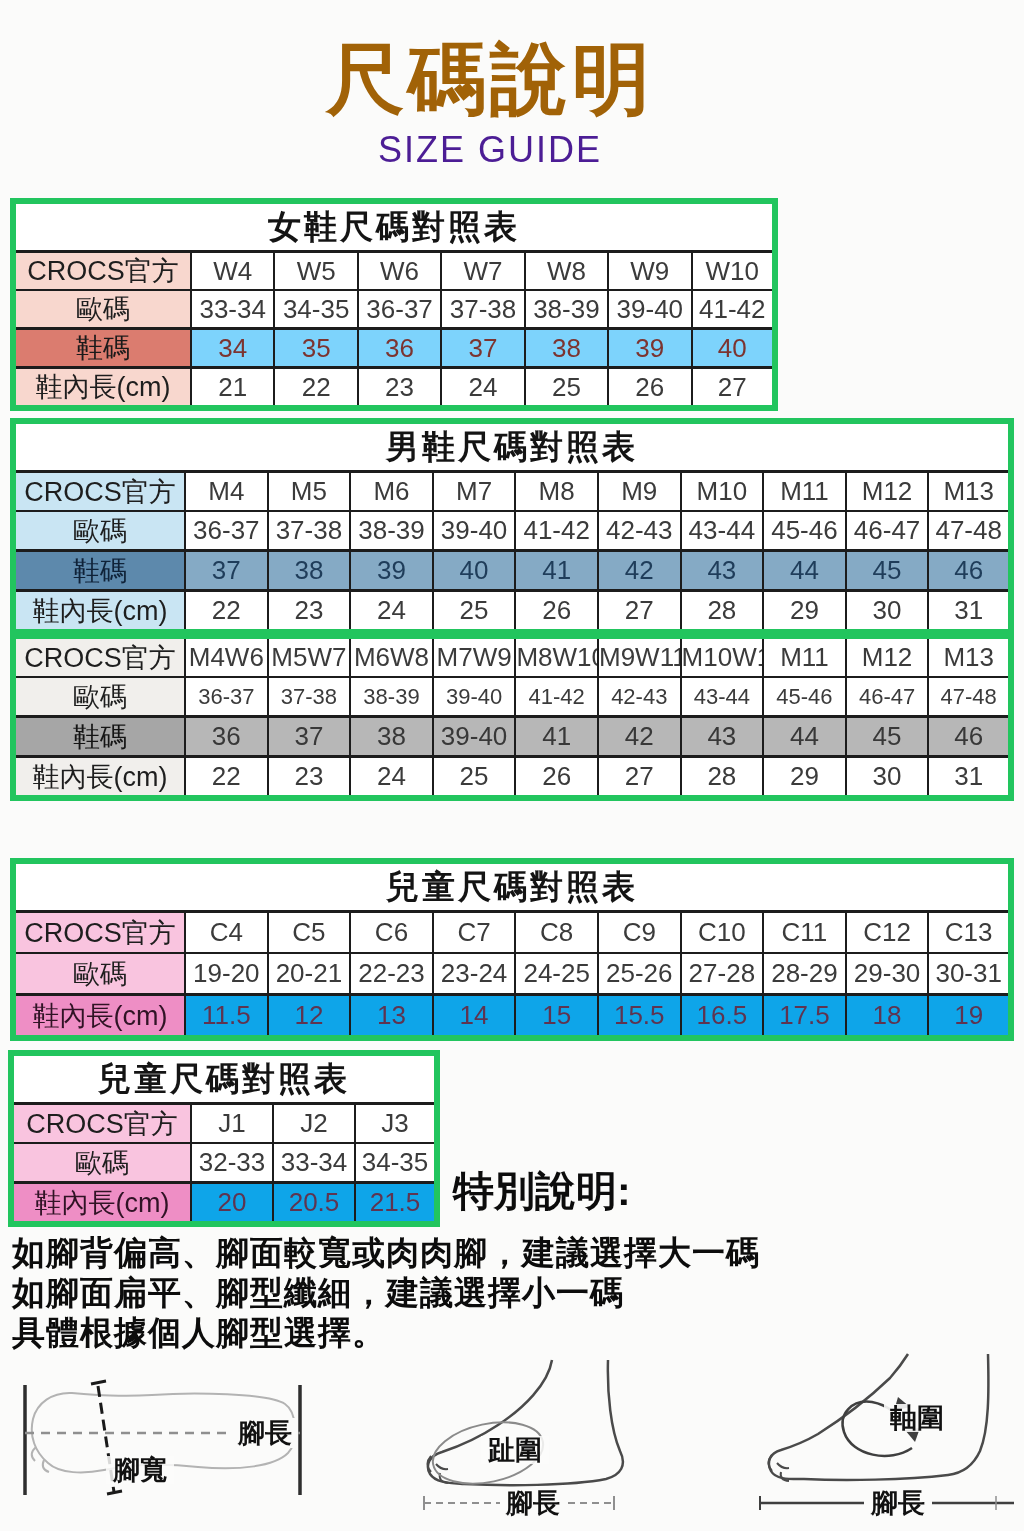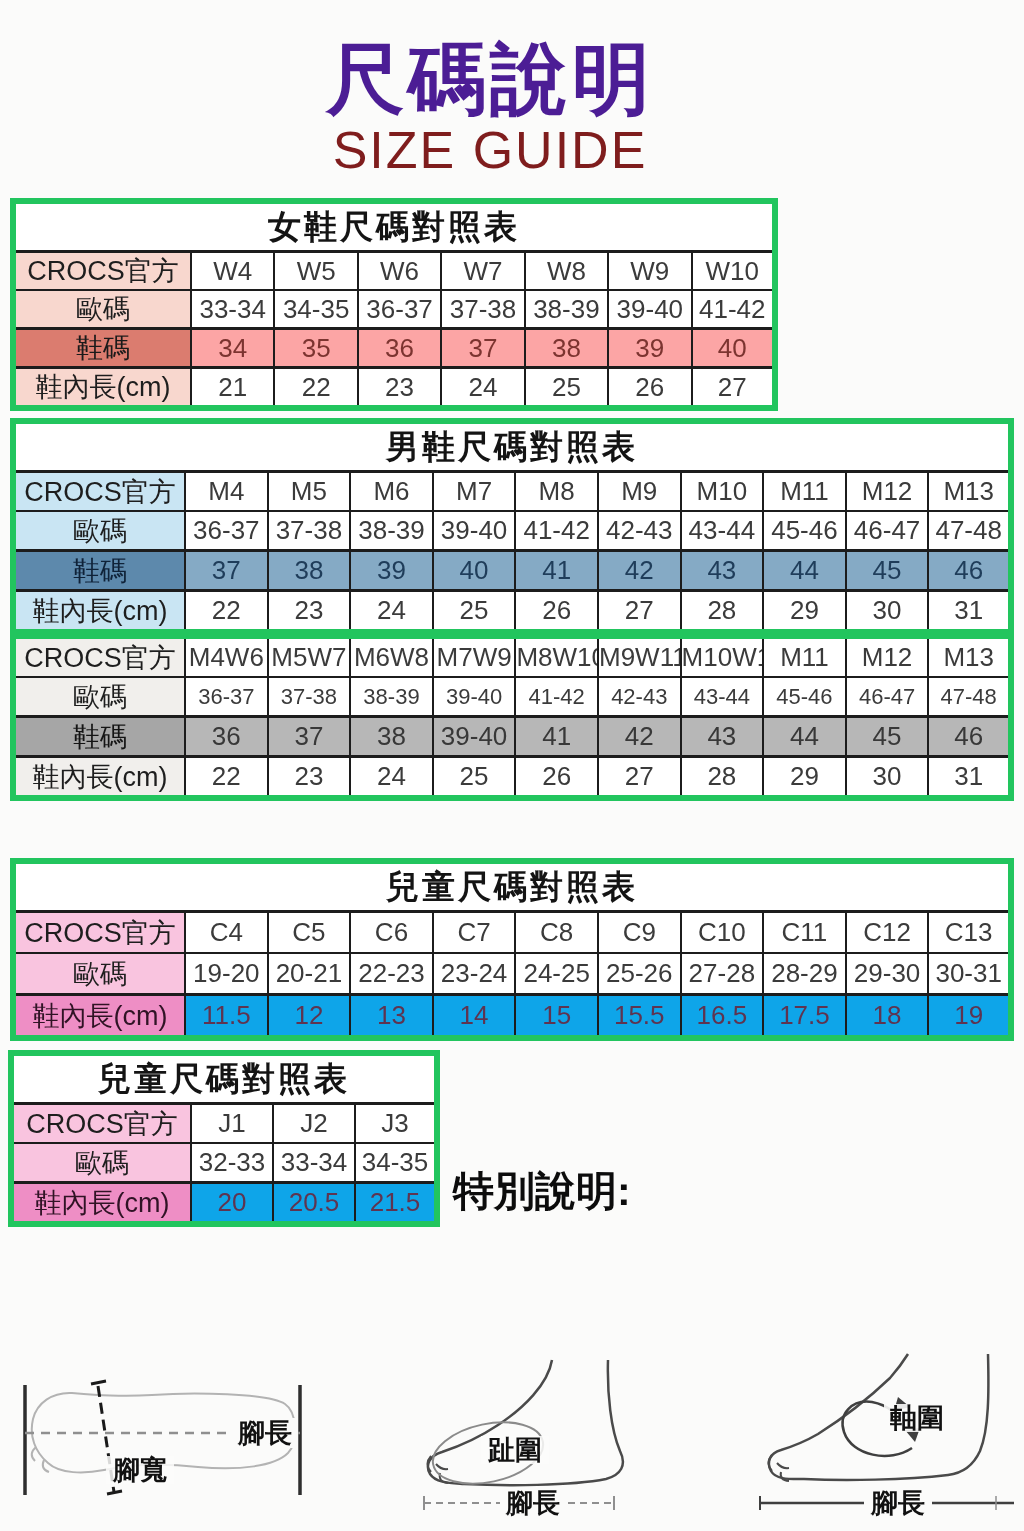--- a/index.html
+++ b/index.html
@@ -3,25 +3,25 @@
 <meta charset="utf-8">
 <style>
   html,body{margin:0;padding:0;}
   .page{
     position:relative;width:1024px;height:1531px;background:#fbfbfa;overflow:hidden;
     font-family:"Liberation Sans","DejaVu Sans",sans-serif;color:#1a1a1a;
   }
   
   .main-title{
     position:absolute;left:0;top:36px;width:980px;text-align:center;margin:0;
-    font-size:78px;line-height:86px;font-weight:900;color:#4c1d95;letter-spacing:4px;
+    font-size:78px;line-height:86px;font-weight:900;color:#a16207;letter-spacing:4px;
   }
   .sub-title{
     position:absolute;left:0;top:126px;width:980px;text-align:center;
-    font-size:52px;line-height:48px;font-weight:500;color:#7f1d1d;letter-spacing:2px;
+    font-size:36px;line-height:48px;font-weight:500;color:#4c1d95;letter-spacing:2px;
   }
   
   .tbl{
     position:absolute;border-collapse:collapse;table-layout:fixed;
     border:6px solid #22c55e;background:#ffffff;
   }
   .tbl td{
     border:2px solid #1c1c1c;text-align:center;vertical-align:middle;padding:0;
     font-size:26px;color:#3b3b3b;overflow:hidden;white-space:nowrap;height:37px;
   }
@@ -38,21 +38,21 @@
   .unisex{left:10px;top:633px;width:1004px;}
   .kidsC{left:10px;top:858px;width:1004px;}
   .kidsC td{height:39px;}
   .kidsJ{left:8px;top:1050px;width:432px;}
 
   .women col.label-col{width:178px;}
   .men col.label-col,.unisex col.label-col,.kidsC col.label-col{width:172px;}
   .kidsJ col.label-col{width:180px;}
 
   .women td.lbl{background:#f8d7ce;}
-  .women tr.hl td{background:#fca5a5;color:#7c3430;}
+  .women tr.hl td{background:#7dd3fc;color:#7c3430;}
   .women tr.hl td.lbl{background:#db7c6f;color:#1a1a1a;}
 
   .men td.lbl{background:#c9e5f3;}
   .men tr.hl td{background:#85aac5;color:#1f3d5a;}
   .men tr.hl td.lbl{background:#5d89ac;color:#0f2238;}
 
   .unisex td.lbl{background:#f1efec;}
   .unisex tr:nth-child(2) td{font-size:22px;}
   .unisex tr:nth-child(2) td.lbl{font-size:27px;}
   .unisex tr.hl td{background:#b7b7b7;color:#383838;}
@@ -369,20 +369,25 @@
           <td class="lbl">鞋內長(cm)</td>
           <td>20</td>
           <td>20.5</td>
           <td>21.5</td>
         </tr>
       </tbody>
     </table>
 
   <div class="special-heading">特別說明:</div>
 
+  <div class="notes">
+    <div>如腳背偏高、腳面較寬或肉肉腳，建議選擇大一碼</div>
+    <div>如腳面扁平、腳型纖細，建議選擇小一碼</div>
+    <div>具體根據個人腳型選擇。</div>
+  </div>
 
   <svg class="diagrams" width="1024" height="179" viewBox="0 0 1024 179">
 
     <g>
       <line x1="25" y1="33" x2="25" y2="143" stroke="#2e2e2e" stroke-width="3.5"></line>
       <line x1="300" y1="33" x2="300" y2="143" stroke="#2e2e2e" stroke-width="3.5"></line>
       <path d="M 285,52
                C 297,60 299,90 288,101
                C 275,114 240,119 198,115
                C 160,111 128,113 104,118

